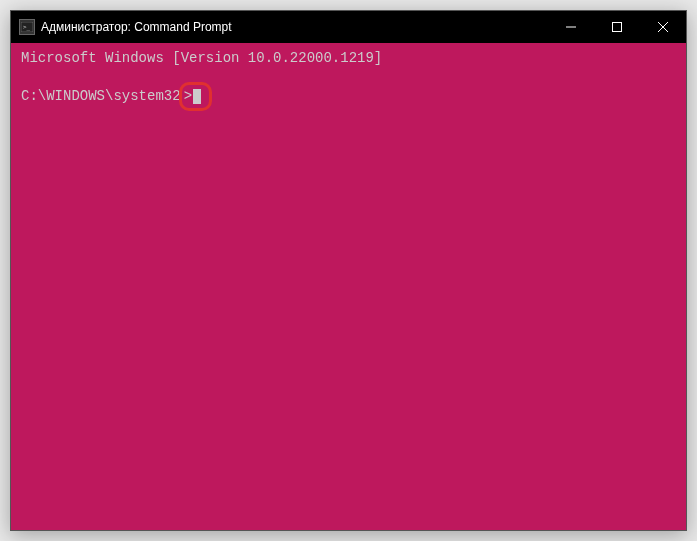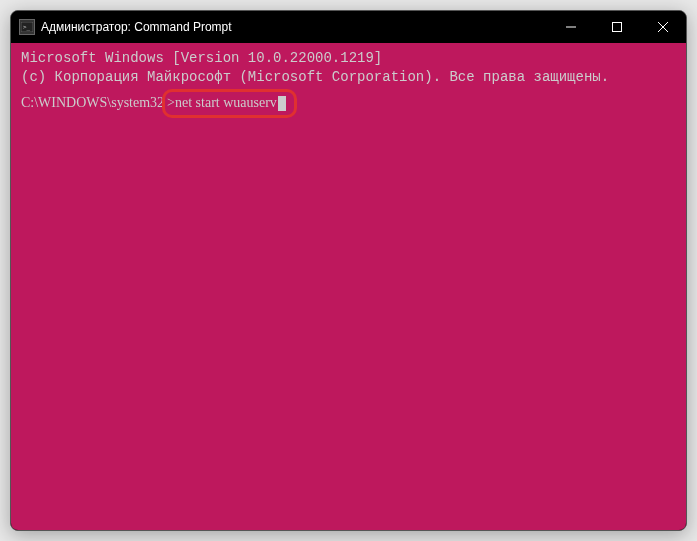--- a/index.html
+++ b/index.html
@@ -12,21 +12,21 @@
       font-family: 'Segoe UI', Tahoma, sans-serif;
       width: 697px;
       height: 541px;
       padding: 10px;
     }
     .window {
       width: 677px;
       height: 521px;
       background: #000;
       border: 1px solid #555;
-      border-radius: 8px;
+      border-radius: 0;
       overflow: hidden;
       box-shadow: 0 4px 20px rgba(0,0,0,0.3);
     }
     .titlebar {
       height: 32px;
       background: #000;
       display: flex;
       align-items: center;
       padding: 0 0 0 8px;
       color: #ccc;
@@ -70,22 +70,21 @@
       line-height: 1.35;
       background: #be185d;
       height: calc(100% - 32px);
     }
     .terminal-line {
       white-space: pre-wrap;
     }
     .prompt-line {
       display: flex;
       align-items: center;
-      margin-top: 2px;
-      font-family: Liberation Serif, serif;
+      margin-top: 14px;
     }
     .prompt-path {
       color: #ccc;
     }
     .command-highlight {
       border: 3px solid #e03030;
       border-radius: 10px;
       padding: 2px 8px 2px 2px;
       margin-left: -2px;
       display: inline-flex;
@@ -129,23 +128,21 @@
       <div class="window-control close">
         <svg width="10" height="10" viewBox="0 0 10 10">
           <line x1="0" y1="0" x2="10" y2="10" stroke="#fff" stroke-width="1"></line>
           <line x1="10" y1="0" x2="0" y2="10" stroke="#fff" stroke-width="1"></line>
         </svg>
       </div>
     </div>
   </div>
   <div class="terminal-content">
     <div class="terminal-line">Microsoft Windows [Version 10.0.22000.1219]</div>
-    <div class="terminal-line">(c) Корпорация Майкрософт (Microsoft Corporation). Все права защищены.</div>
     <div class="prompt-line">
       <span class="prompt-path">C:\WINDOWS\system32</span>
         <span class="command-highlight">
           <span>&gt;</span>
-          <span>net start wuauserv</span>
           <span class="cursor"></span>
         </span>
     </div>
   </div>
 </div>
 
 </body></html>

